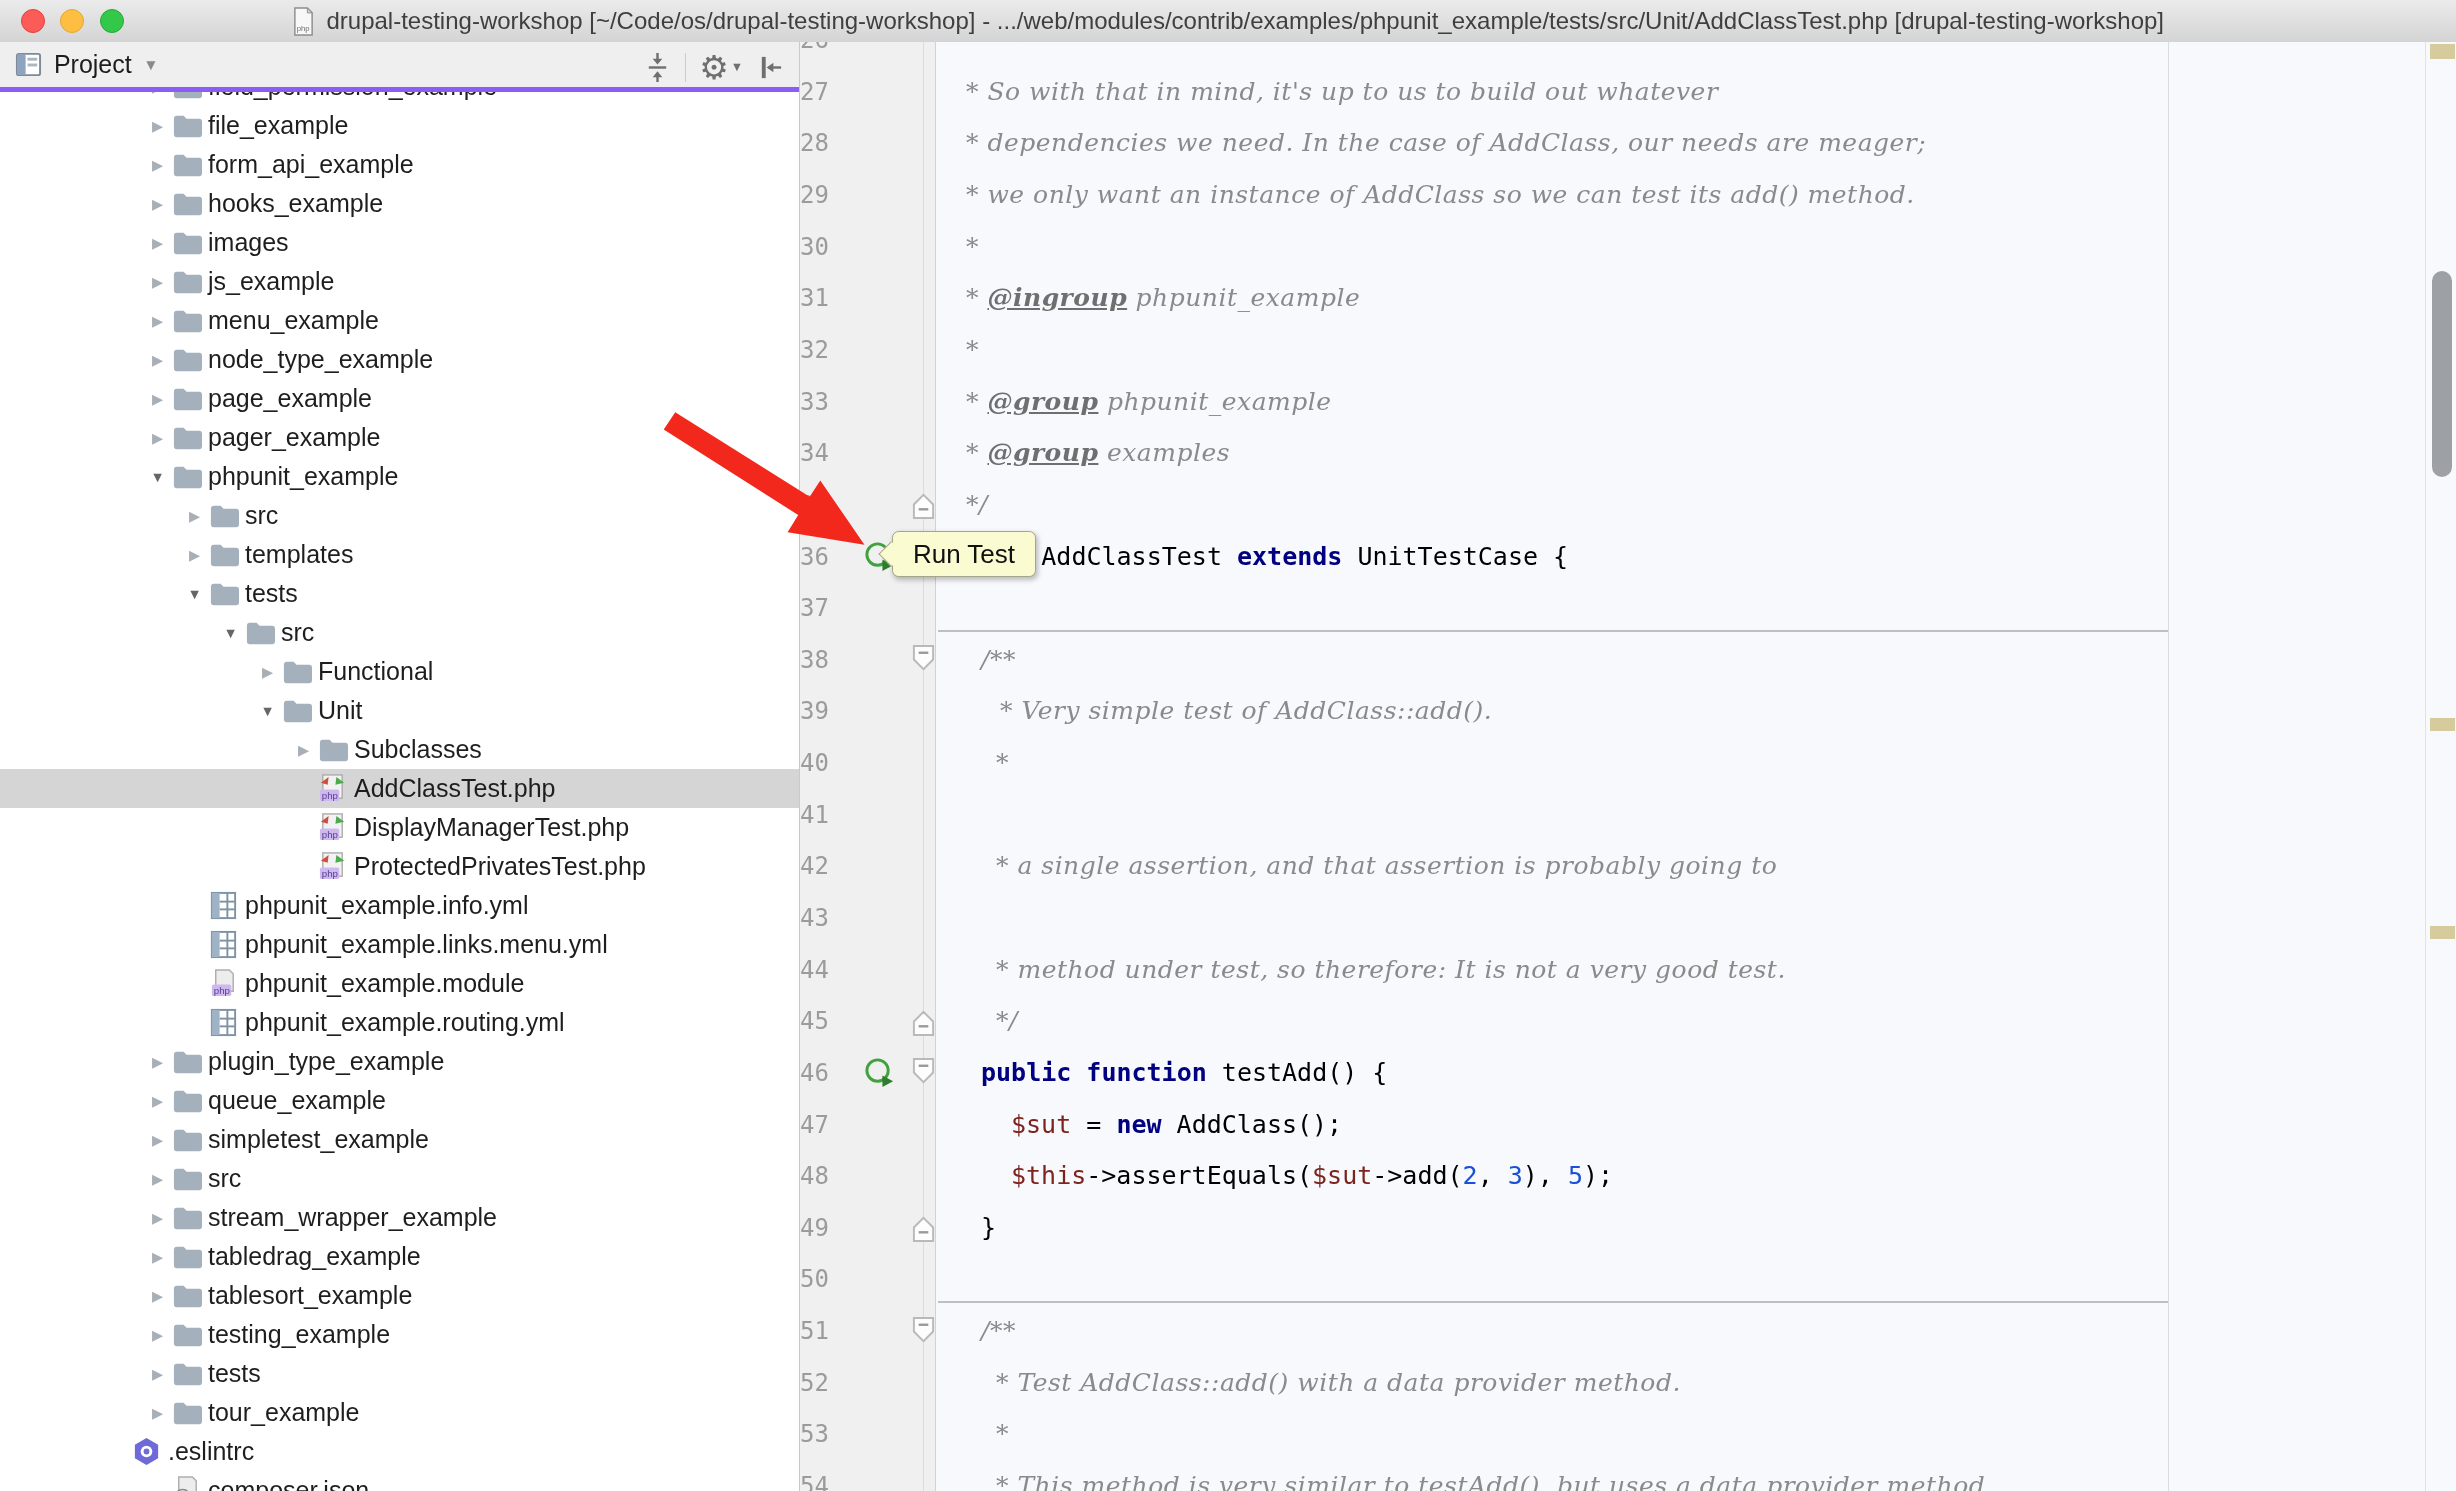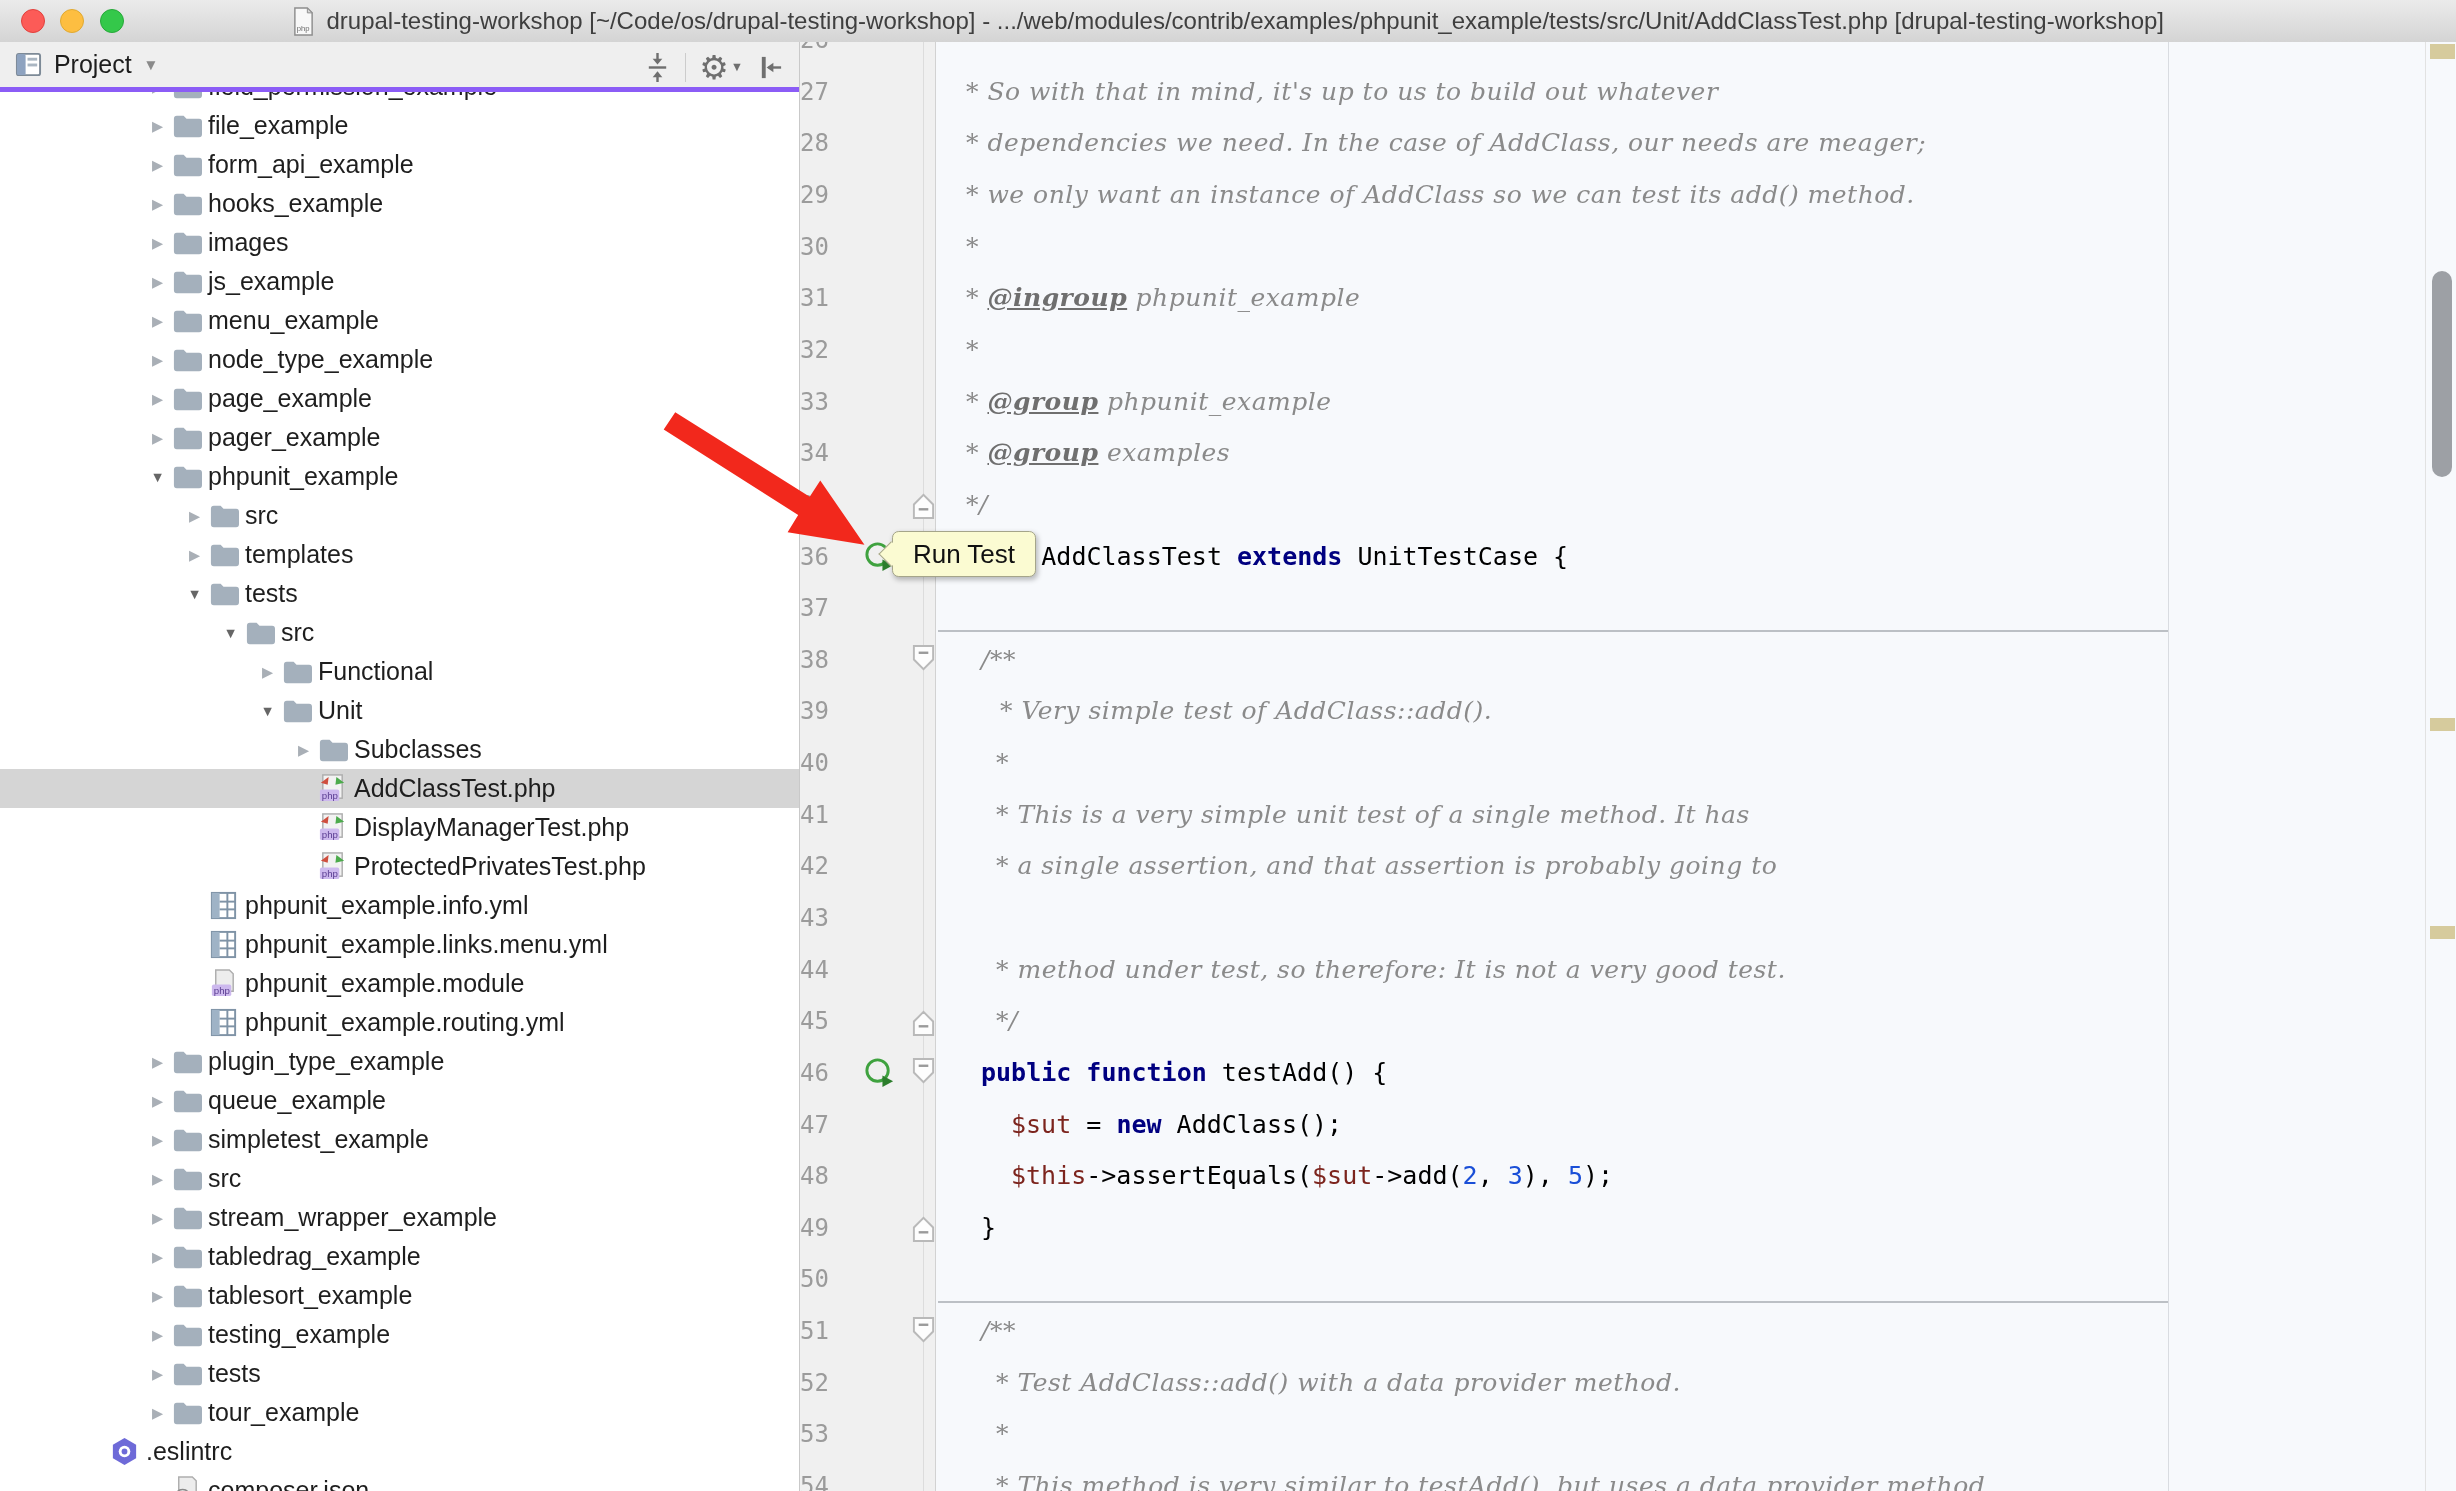--- a/index.html
+++ b/index.html
@@ -454,21 +454,21 @@
         </div>
         <div class="trow" style="padding-left: 144px;">
           <span class="chev right">▶</span>
           <span class="ticon">
             <svg width="31" height="31" viewBox="0 0 32 32">
               <path d="M3 9 q0-3 3-3 h7 l3 3 h13 q3 0 3 3 v13 q0 3-3 3 H6 q-3 0-3-3 z" fill="#a4b0bc"></path>
             </svg>
           </span>
           <span class="tlabel">tour_example</span>
         </div>
-        <div class="trow" style="padding-left: 82px; text-align: center;">
+        <div class="trow" style="padding-left: 104px; text-align: center;">
           <span class="chev "></span>
           <span class="ticon">
             <svg width="31" height="31" viewBox="0 0 32 32">
               <polygon points="16,2 28,9 28,23 16,30 4,23 4,9" fill="#6e6ad8"></polygon>
               <circle cx="16" cy="16" r="6" fill="#ffffff"></circle>
               <circle cx="16" cy="16" r="3" fill="#6e6ad8"></circle>
             </svg>
           </span>
           <span class="tlabel">.eslintrc</span>
         </div>
@@ -547,21 +547,20 @@
       <div class="code-row" style="top: 643px;">
         <div class="lnum">39</div>
         <div class="cline" style="left: 200px;"><span class="tk-c">* Very simple test of AddClass::add().</span></div>
       </div>
       <div class="code-row" style="top: 695px;">
         <div class="lnum">40</div>
         <div class="cline" style="left: 196px;"><span class="tk-c">*</span></div>
       </div>
       <div class="code-row" style="top: 747px; padding-left: 20px;">
         <div class="lnum">41</div>
-        <div class="cline" style="left: 196px;"><span class="tk-c">* This is a very simple unit test of a single method. It has</span></div>
       </div>
       <div class="code-row" style="top: 798px;">
         <div class="lnum">42</div>
         <div class="cline" style="left: 196px;"><span class="tk-c">* a single assertion, and that assertion is probably going to</span></div>
       </div>
       <div class="code-row" style="top: 850px;">
         <div class="lnum">43</div>
       </div>
       <div class="code-row" style="top: 902px;">
         <div class="lnum">44</div>

